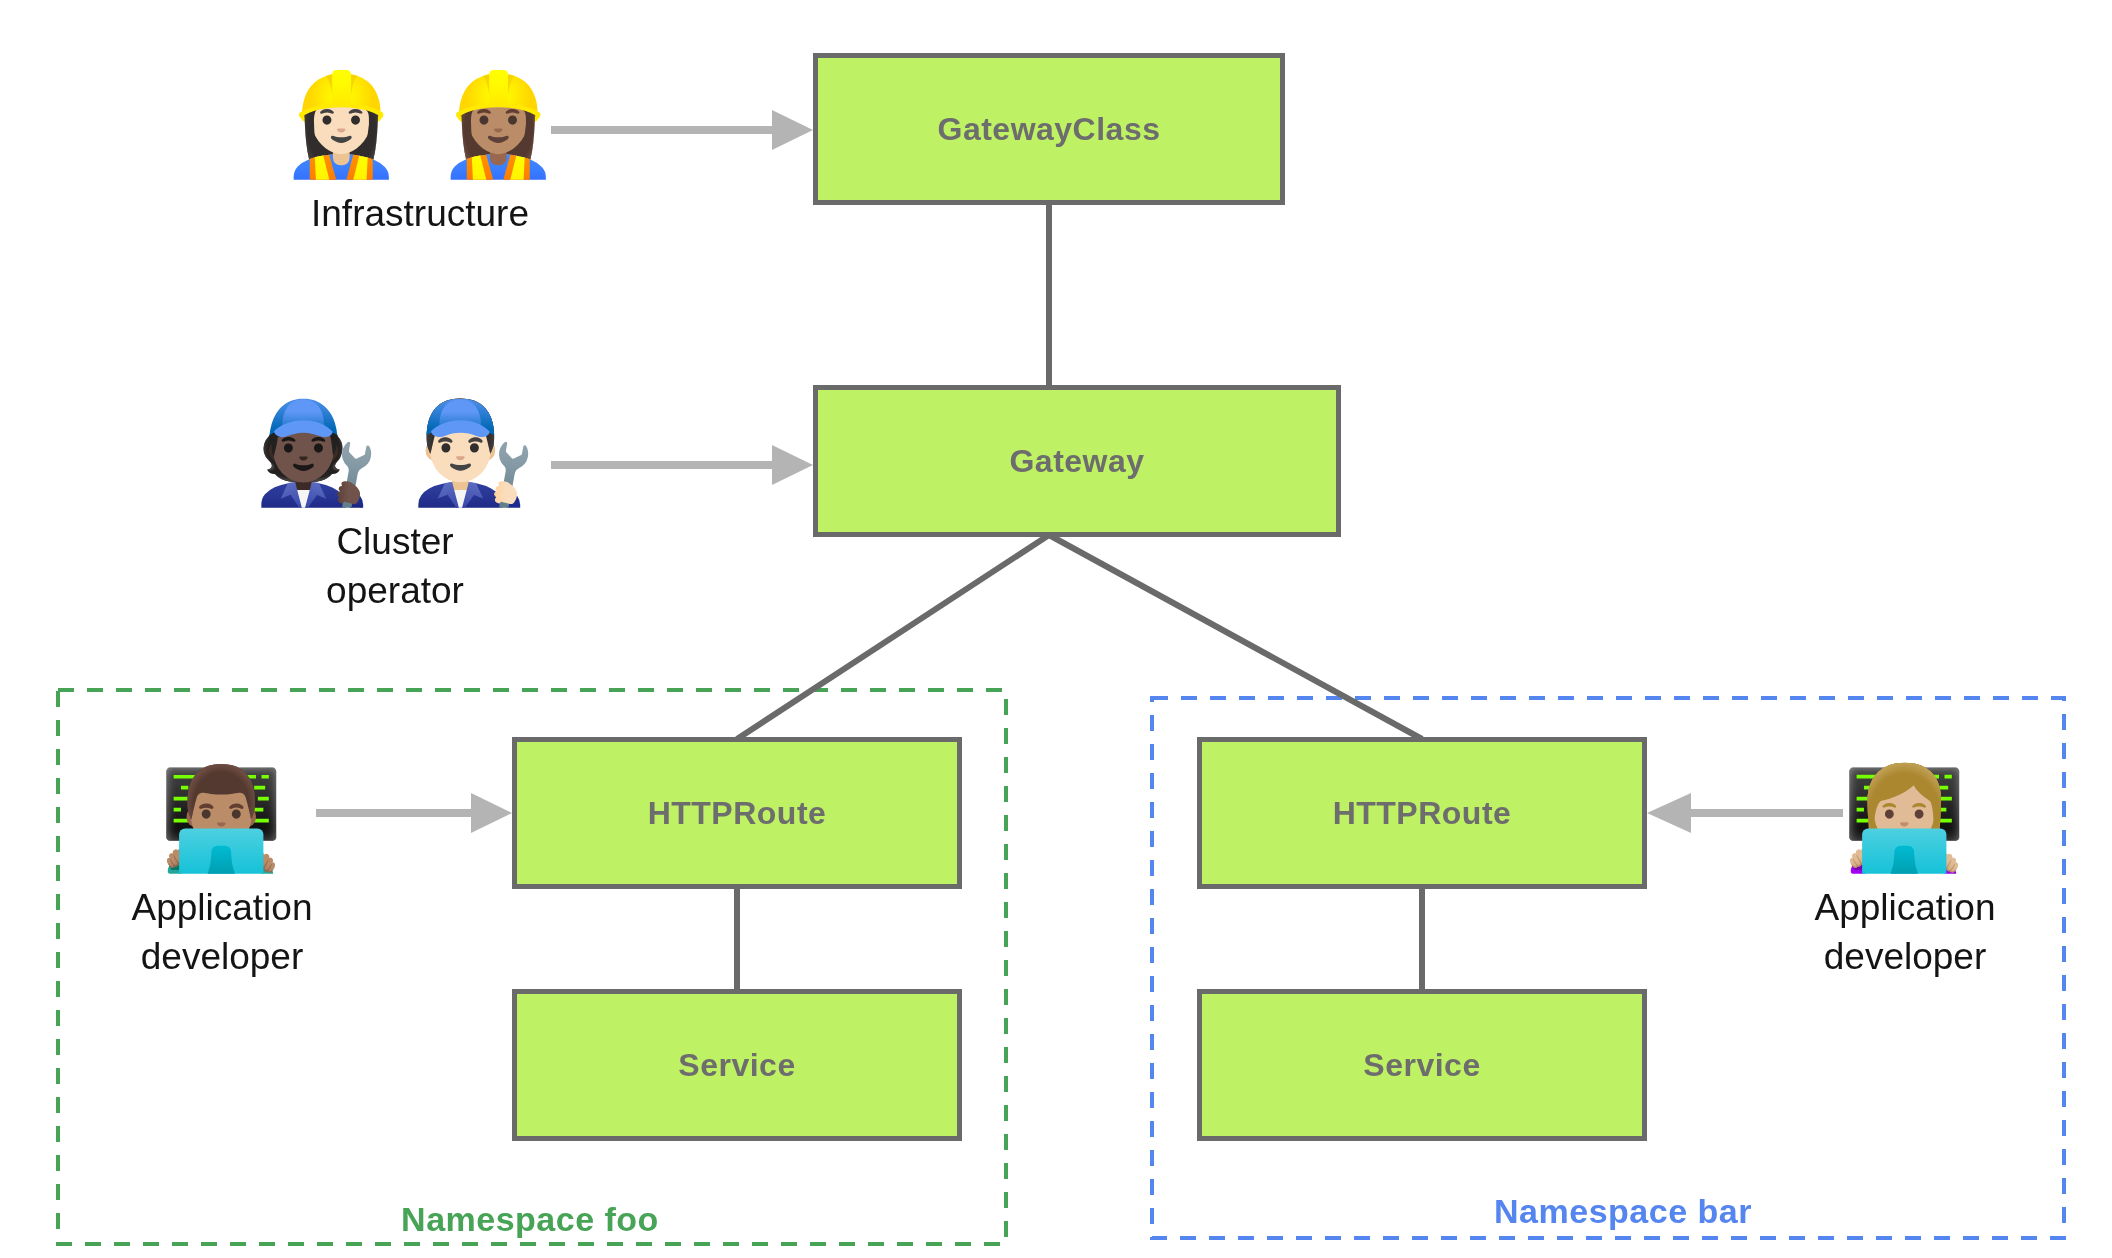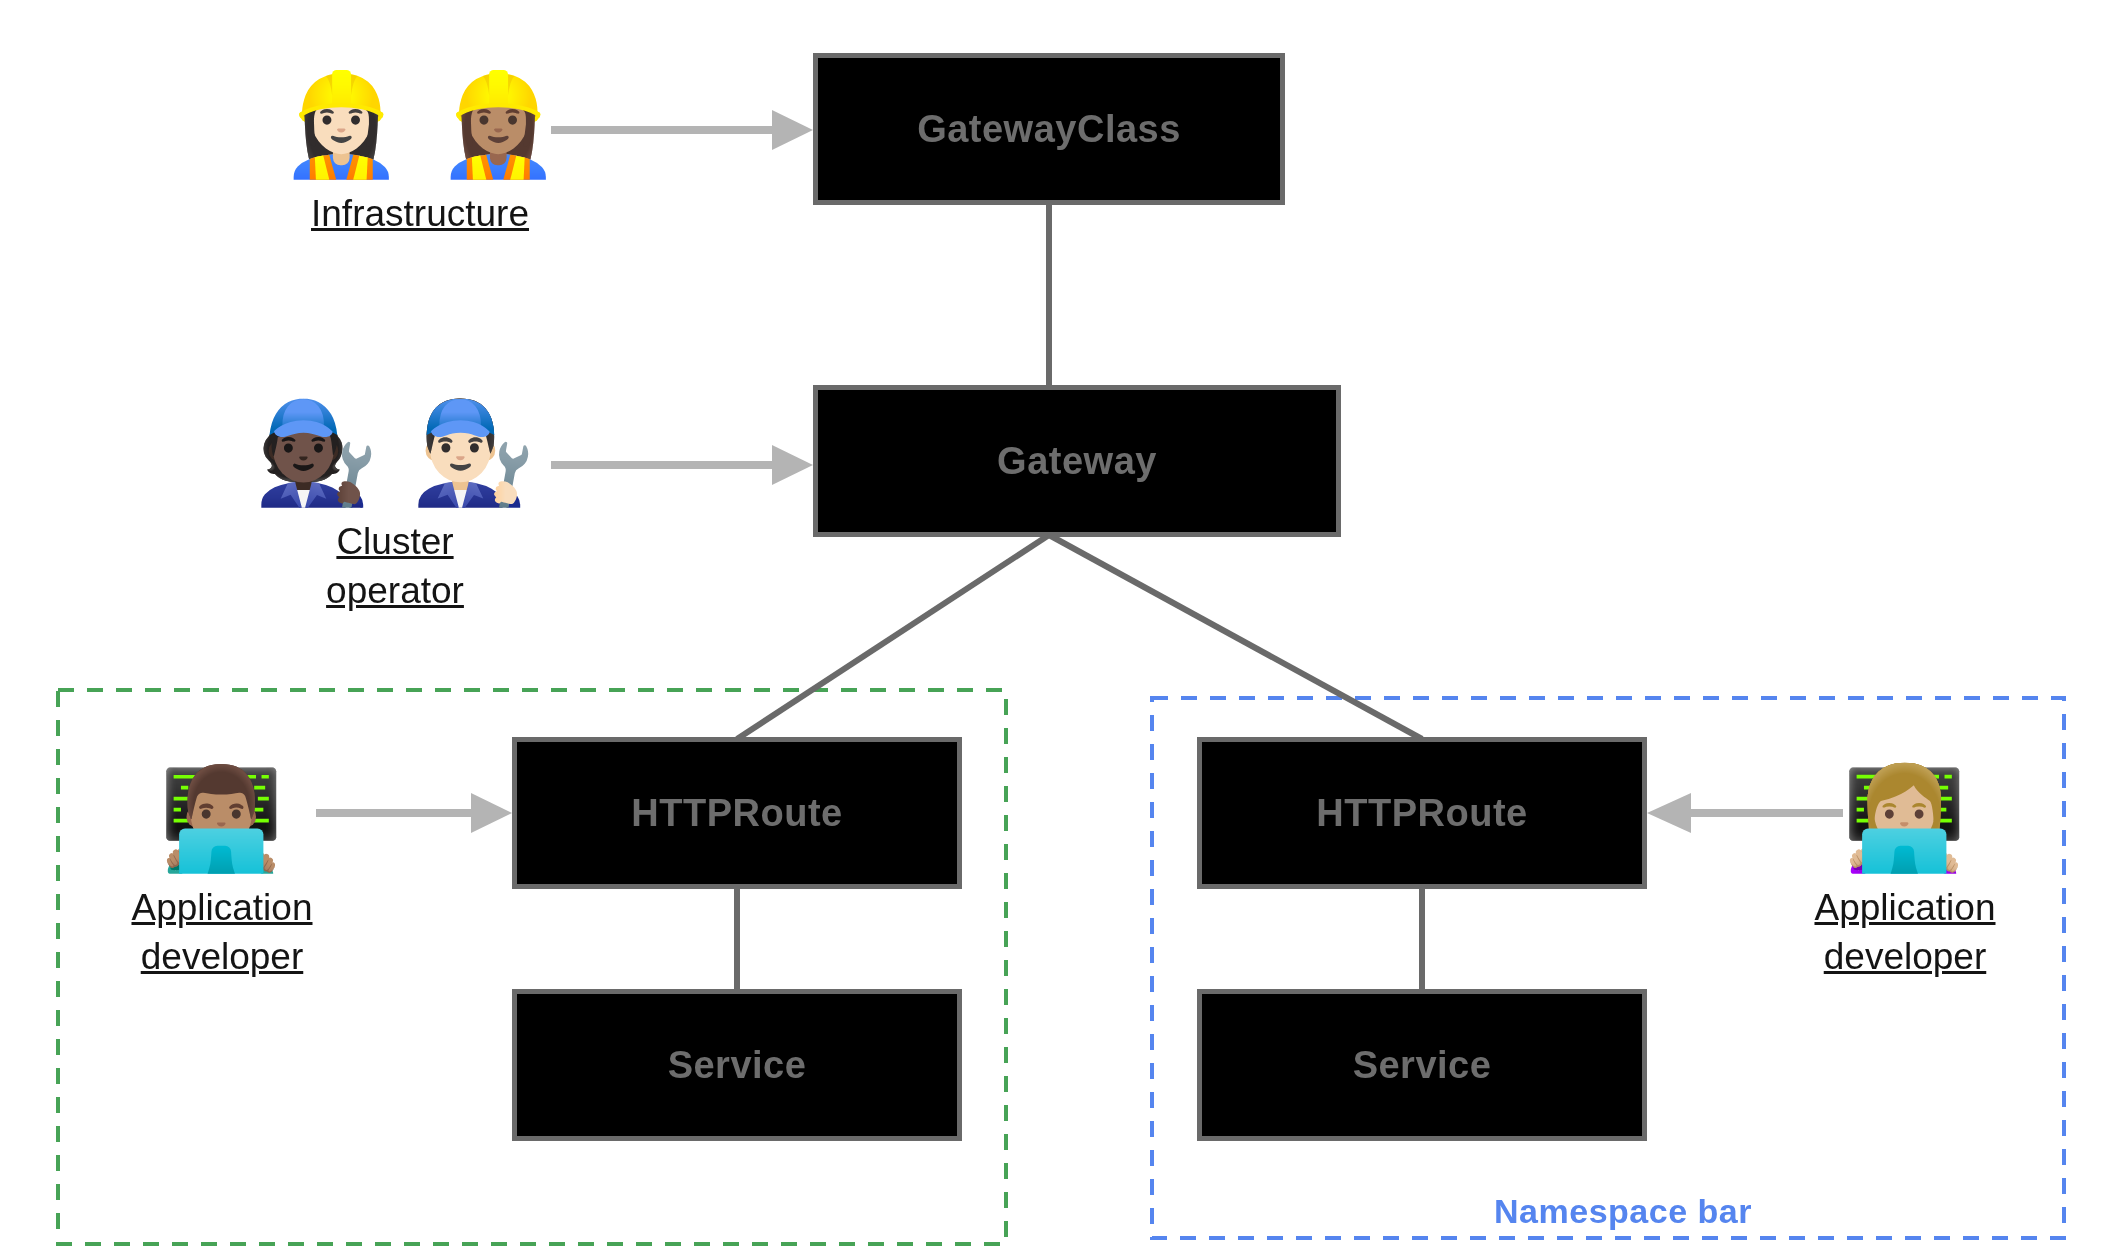--- a/index.html
+++ b/index.html
@@ -8,30 +8,30 @@
     --connector:#6a6a6a;
     --arrow:#b4b4b4;
     --label-text:#141414;
     --namespace-foo:#47a356;
     --namespace-bar:#5585ef;
   }
   html,body{margin:0;padding:0;background:#ffffff;width:2112px;height:1258px;overflow:hidden;}
   #canvas{position:relative;width:2112px;height:1258px;background:#ffffff;
           font-family:"Liberation Sans",sans-serif;}
   #wires{position:absolute;left:0;top:0;}
-  .box{position:absolute;box-sizing:border-box;background:#000000;
+  .box{position:absolute;box-sizing:border-box;background:#bef264;
        border:5px solid var(--box-border);
        display:flex;align-items:center;justify-content:center;
-       font-weight:700;font-size:38px;color:var(--box-text);
+       font-weight:700;font-size:32px;color:var(--box-text);
        letter-spacing:0.5px;}
   .persona{position:absolute;text-align:center;}
   .persona .emoji{display:block;font-size:100px;line-height:1.3;
                   font-family:"DejaVu Sans",sans-serif;white-space:nowrap;}
   .persona .plabel{display:block;font-size:37px;line-height:1.32;
-                   color:var(--label-text);font-weight:400;text-decoration:underline;}
+                   color:var(--label-text);font-weight:400;}
   .ns-label{position:absolute;width:400px;text-align:center;
             font-weight:700;font-size:34px;letter-spacing:0.5px;}
   .ns-foo{color:var(--namespace-foo);}
   .ns-bar{color:var(--namespace-bar);}
 </style>
 </head>
 <body>
 
 <div id="canvas">
 
@@ -87,16 +87,17 @@
     <span class="plabel">Application</span>
     <span class="plabel">developer</span>
   </div>
 
   <div class="persona" style="left:1730px;top:754px;width:350px;">
     <span class="emoji">👩🏼‍💻</span>
     <span class="plabel">Application</span>
     <span class="plabel">developer</span>
   </div>
 
+  <div class="ns-label ns-foo" style="left:330px;top:1200px;">Namespace foo</div>
 
   <div class="ns-label ns-bar" style="left:1423px;top:1192px;">Namespace bar</div>
 
 </div>
 
 </body></html>

